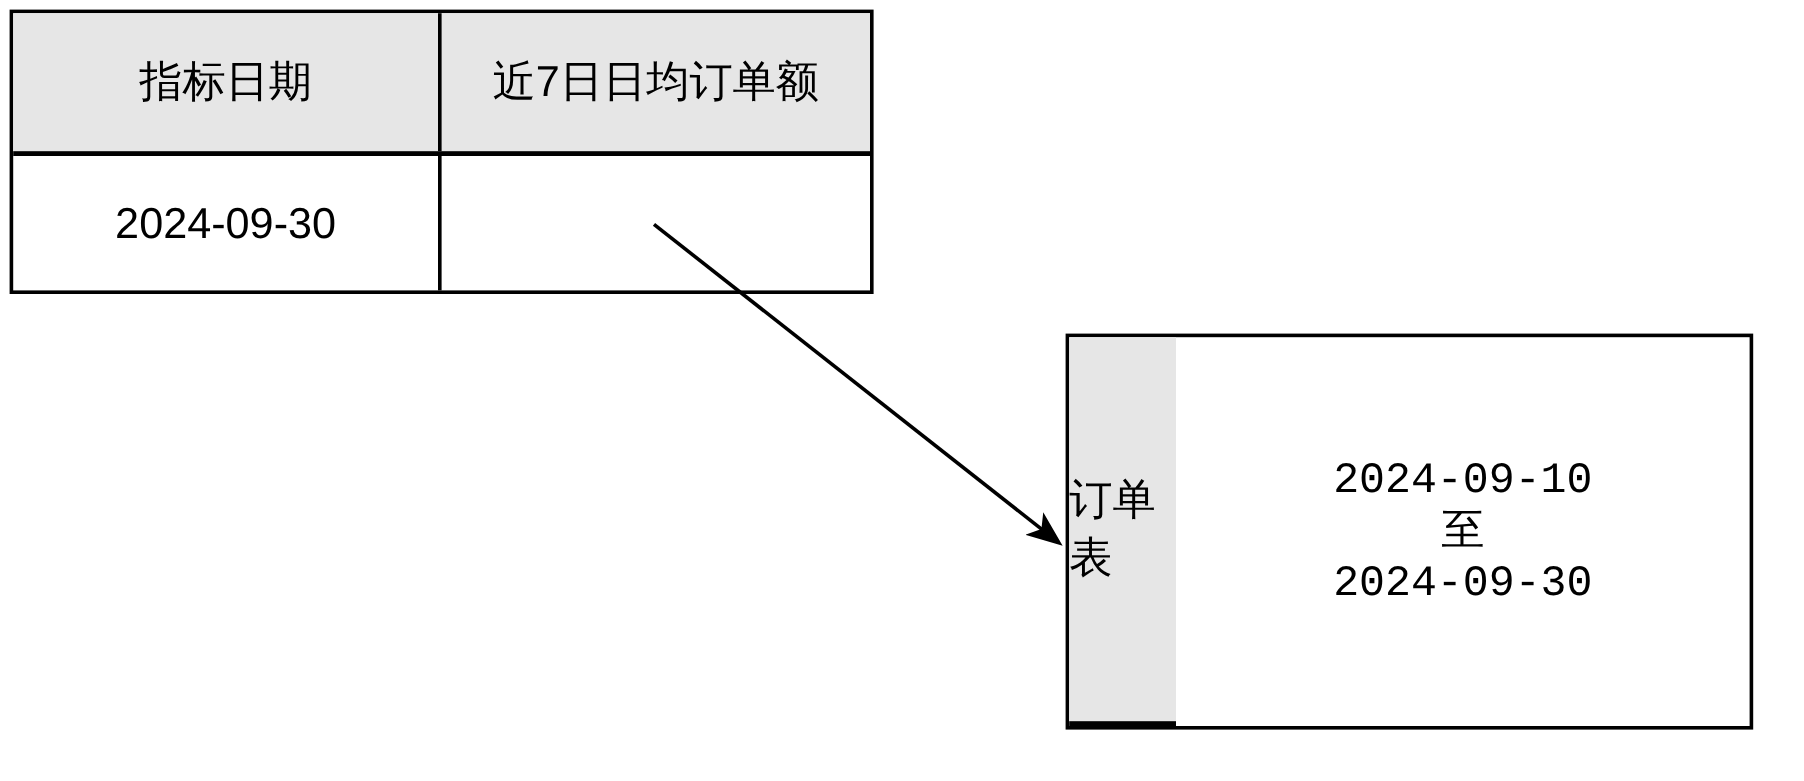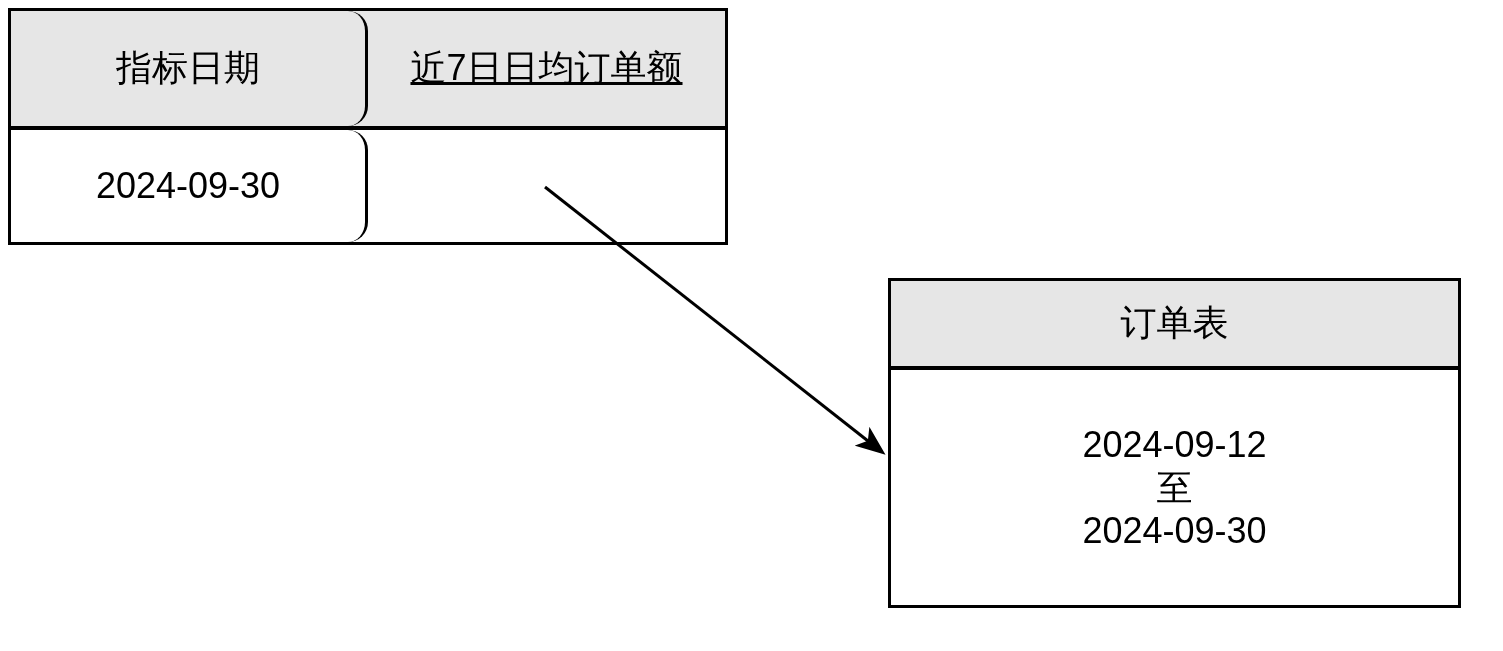--- a/index.html
+++ b/index.html
@@ -35,31 +35,32 @@
     background: #e6e6e6;
     border-bottom: 4px solid #000000;
   }
   .mt-cell {
     display: flex;
     align-items: center;
     justify-content: center;
     font-size: 36px;
     white-space: nowrap;
   }
-  .mt-cell.c1 { flex: 0 0 357px; border-right: 3px solid #000000; border-radius: 20px; }
-  .mt-cell.c2 { flex: 1; text-decoration: underline; }
+  .mt-cell.c1 { flex: 0 0 357px; border-right: 3px solid #000000; }
+  .mt-cell.c2 { flex: 1; }
 
   
   .order-table {
     left: 888px;
     top: 278px;
     width: 573px;
     height: 330px;
     display: flex;
-    flex-direction: column;
+    flex-direction: row;
+    font-family: Liberation Mono, monospace;
   }
   .ot-header {
     flex: 0 0 89px;
     background: #e6e6e6;
     border-bottom: 4px solid #000000;
     display: flex;
     align-items: center;
     justify-content: center;
     font-size: 36px;
   }
@@ -105,19 +106,19 @@
       <marker id="arrowhead" viewBox="0 0 10 8" refX="8.5" refY="4" markerWidth="10" markerHeight="8" orient="auto">
         <path d="M0,0 L10,4 L0,8 L2.5,4 Z" fill="#000000"></path>
       </marker>
     </defs>
     <line x1="545" y1="187" x2="882" y2="452" stroke="#000000" stroke-width="3" marker-end="url(#arrowhead)"></line>
   </svg>
 
   <div class="node order-table">
     <div class="ot-header">订单表</div>
     <div class="ot-body">
-      <div>2024-09-12</div>
+      <div>2024-09-10</div>
       <div>至</div>
       <div>2024-09-30</div>
     </div>
   </div>
 
 </div>
 
 </body></html>

